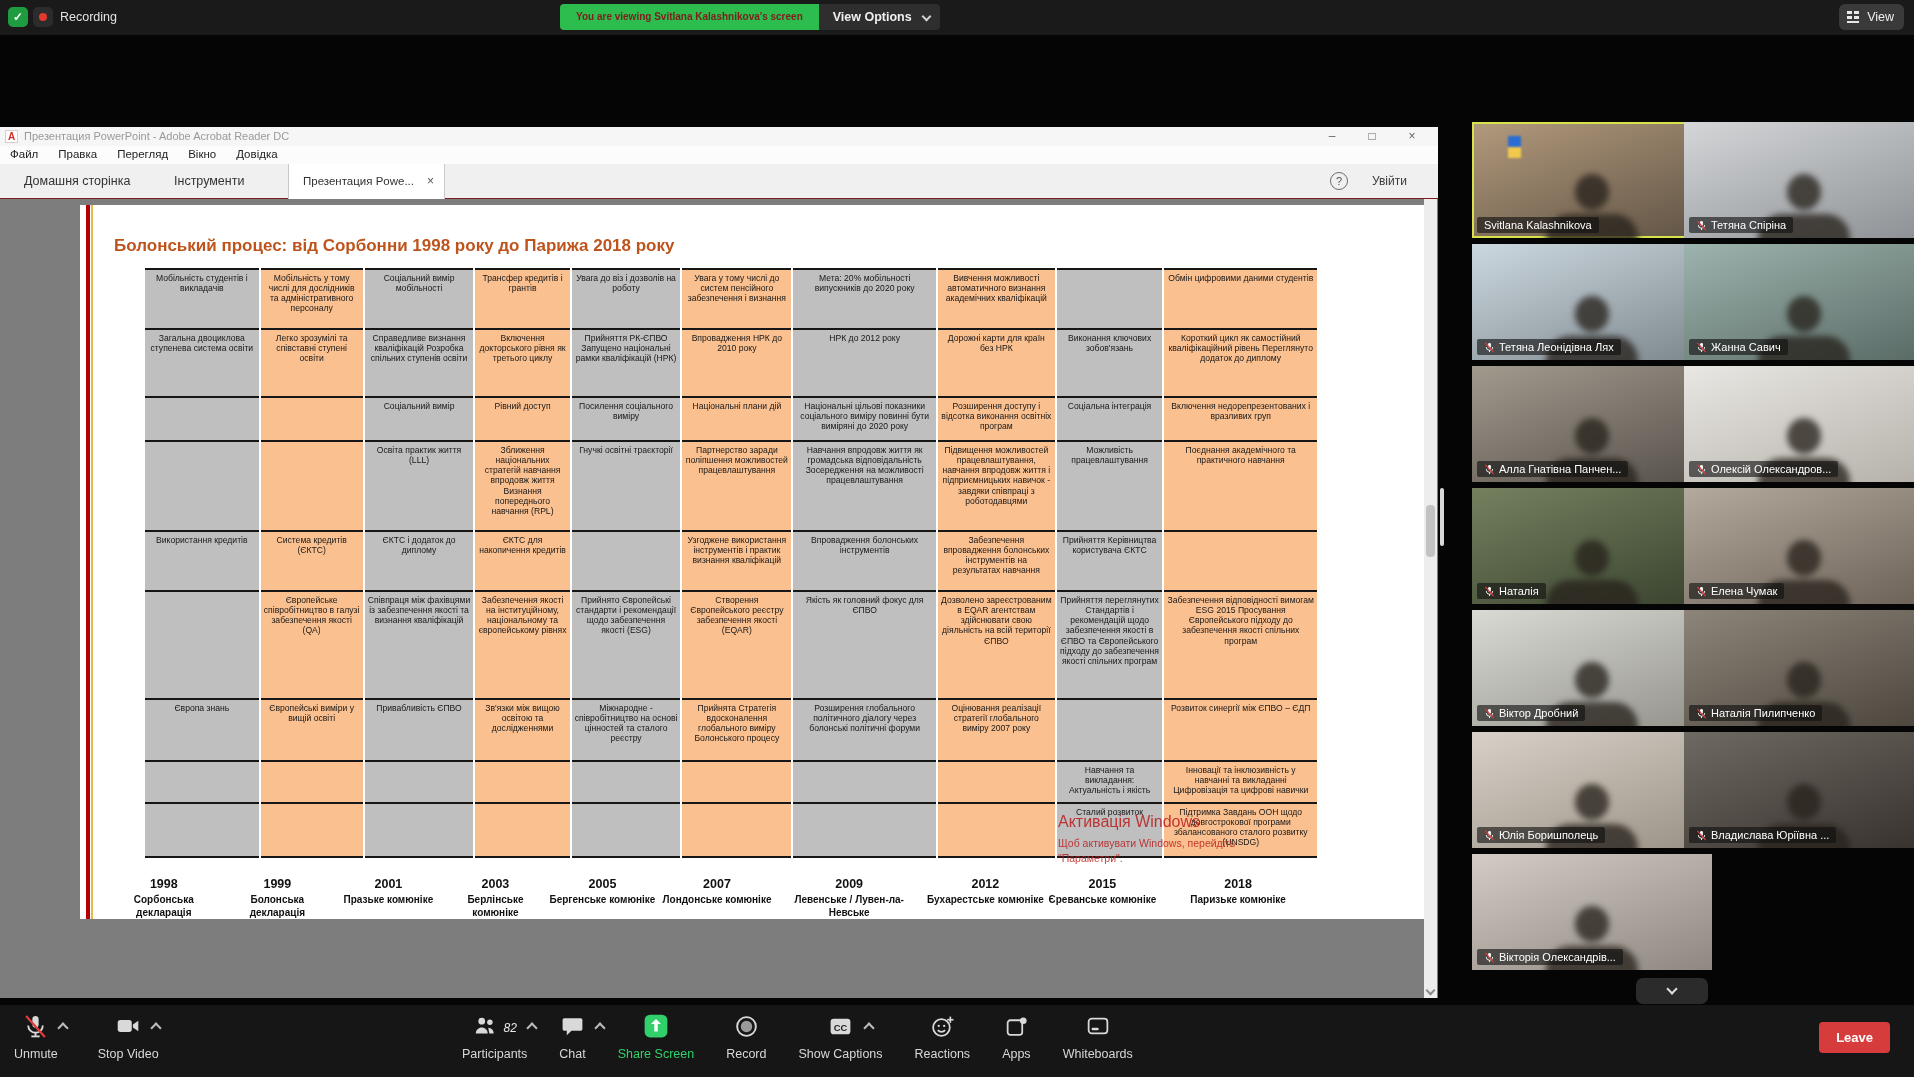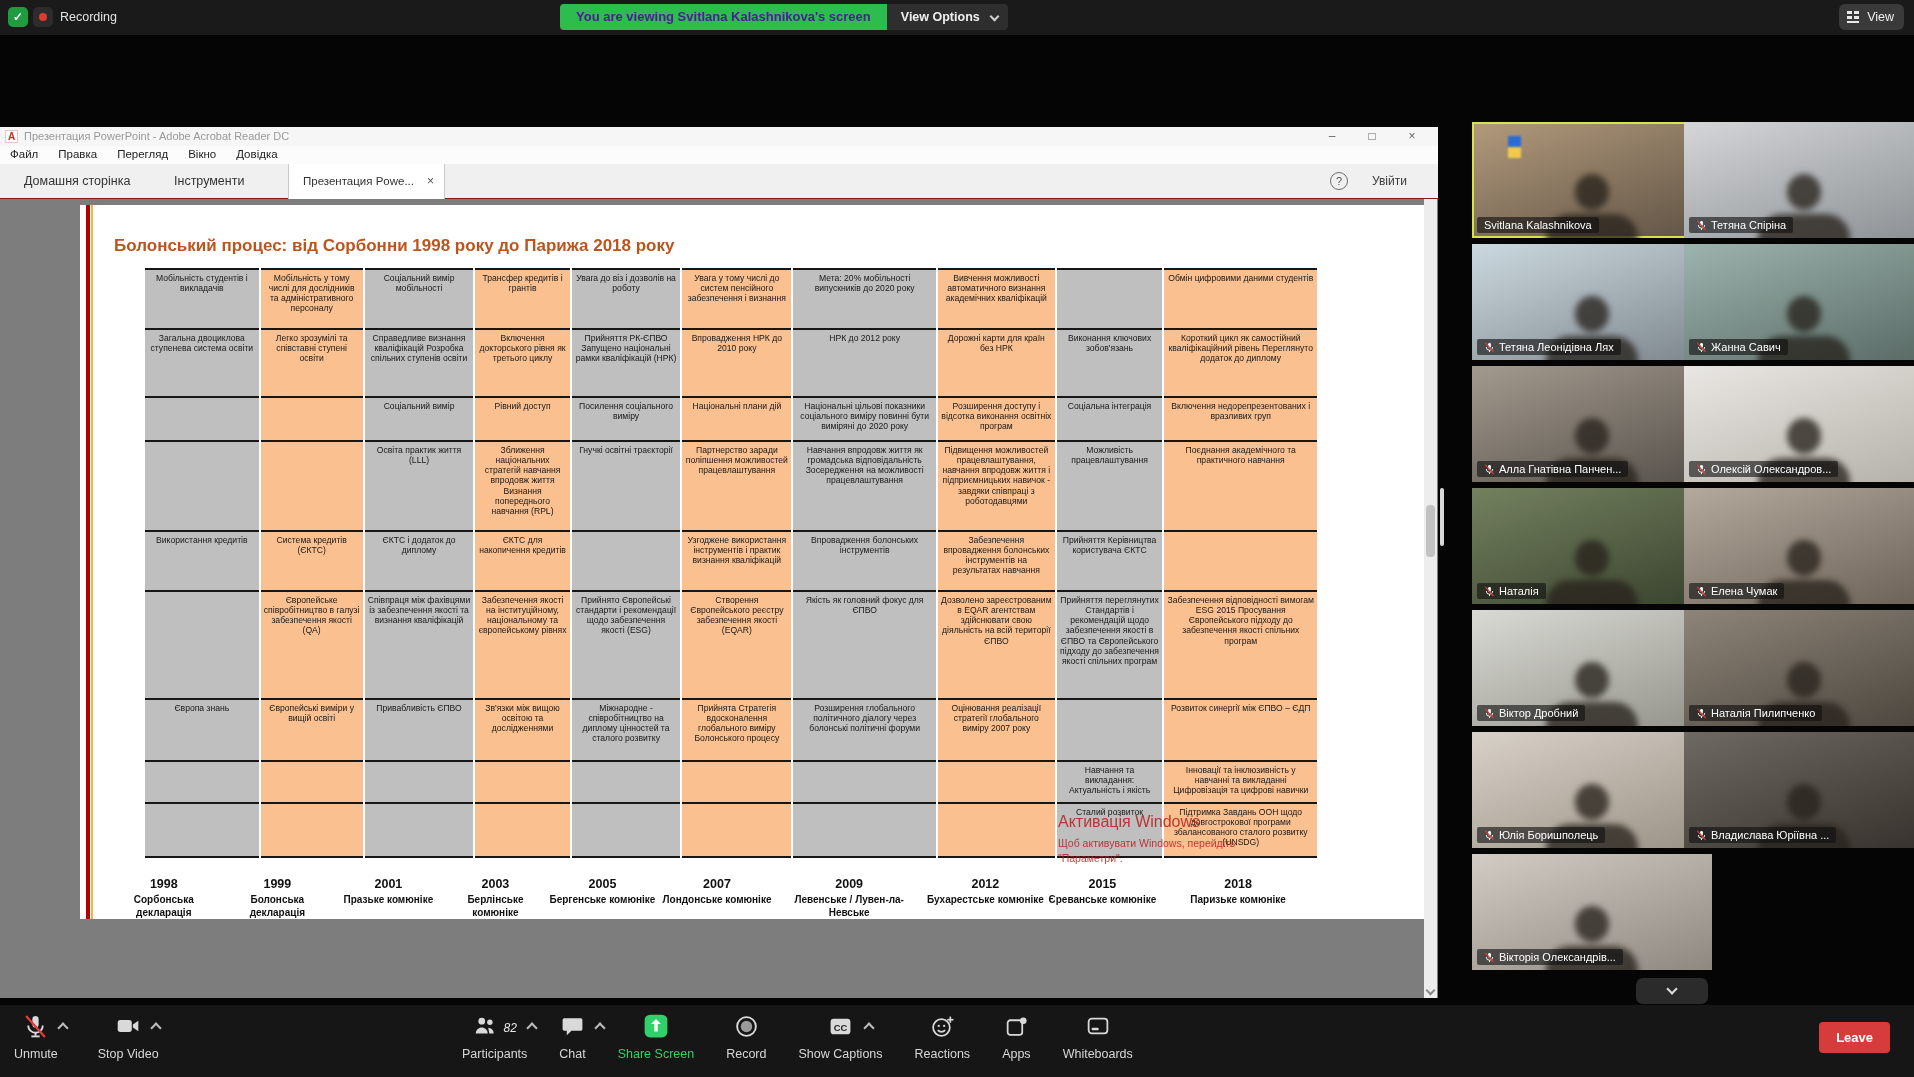--- a/index.html
+++ b/index.html
@@ -6,21 +6,21 @@
   html,body { width:1914px; height:1077px; background:#0b0b0b; font-family:"Liberation Sans", sans-serif; overflow:hidden; }
   .stage { position:relative; width:1914px; height:1077px; background:#050505; }
 
   
   .top-bar { position:absolute; left:0; top:0; width:1914px; height:35px; background:#1a1a1a; z-index:40; }
   .shield { position:absolute; left:8px; top:7px; width:20px; height:20px; border-radius:5px; background:#1f9c3f; color:#fff; font-size:12px; font-weight:bold; text-align:center; line-height:20px; }
   .rec-pill { position:absolute; left:33px; top:7px; width:20px; height:20px; border-radius:5px; background:#2c2c2c; }
   .rec-dot { position:absolute; left:6px; top:6px; width:8px; height:8px; border-radius:50%; background:#e03a2f; }
   .rec-label { position:absolute; left:60px; top:10px; color:#e2e2e2; font-size:12.5px; }
   .banner-wrap { position:absolute; left:560px; top:4px; height:26px; display:flex; }
-  .banner { background:var(--banner-green); color:#4c1d95; font-weight:bold; font-size:13px; line-height:26px; padding:0 16px; border-radius:4px 0 0 4px; }
+  .banner { background:var(--banner-green); color:#7f1d1d; font-weight:bold; font-size:10px; line-height:26px; padding:0 16px; border-radius:4px 0 0 4px; }
   .view-options { background:#2e2e2e; color:#f0f0f0; font-weight:bold; font-size:12.5px; line-height:26px; padding:0 28px 0 14px; border-radius:0 4px 4px 0; position:relative; cursor:pointer; }
   .chev-down { position:absolute; right:10px; top:9px; width:7px; height:7px; border-right:2px solid #cfcfcf; border-bottom:2px solid #cfcfcf; transform:rotate(45deg); }
   .view-btn { position:absolute; right:10px; top:4px; height:26px; background:#3a3a3a; border-radius:6px; color:#efefef; font-size:12.5px; line-height:26px; padding:0 10px 0 28px; cursor:pointer; }
   .grid-ico { position:absolute; left:8px; top:7px; width:12px; height:12px; }
   .grid-ico i { position:absolute; width:5px; height:3px; background:#e8e8e8; }
 
   
   .acrobat { position:absolute; left:0; top:127px; width:1438px; height:871px; background:#7d7d7d; z-index:10; }
   .a-titlebar { position:absolute; left:0; top:0; width:100%; height:19px; background:#f6f6f6; }
   .a-ico { position:absolute; left:5px; top:3px; width:13px; height:13px; background:#fff; border:1px solid #e0c9c7; color:#cf2e20; font-weight:bold; font-size:10px; text-align:center; line-height:12px; }
@@ -204,21 +204,21 @@
             <div class="cell gray">Прийнято Європейські стандарти і рекомендації щодо забезпечення якості (ESG)</div>
             <div class="cell orange">Створення Європейського реєстру забезпечення якості (EQAR)</div>
             <div class="cell gray">Якість як головний фокус для ЄПВО</div>
             <div class="cell orange">Дозволено зареєстрованим в EQAR агентствам здійснювати свою діяльність на всій території ЄПВО</div>
             <div class="cell gray">Прийняття переглянутих Стандартів і рекомендацій щодо забезпечення якості в ЄПВО та Європейського підходу до забезпечення якості спільних програм</div>
             <div class="cell orange">Забезпечення відповідності вимогам ESG 2015 Просування Європейського підходу до забезпечення якості спільних програм</div>
             <div class="cell gray">Європа знань</div>
             <div class="cell orange">Європейські виміри у вищій освіті</div>
             <div class="cell gray">Привабливість ЄПВО</div>
             <div class="cell orange">Зв'язки між вищою освітою та дослідженнями</div>
-            <div class="cell gray">Міжнародне - співробітництво на диплому цінностей та сталого розвитку</div>
+            <div class="cell gray">Міжнародне - співробітництво на основі цінностей та сталого реєстру</div>
             <div class="cell orange">Прийнята Стратегія вдосконалення глобального виміру Болонського процесу</div>
             <div class="cell gray">Розширення глобального політичного діалогу через болонські політичні форуми</div>
             <div class="cell orange">Оцінювання реалізації стратегії глобального виміру 2007 року</div>
             <div class="cell gray"></div>
             <div class="cell orange">Розвиток синергії між ЄПВО – ЄДП</div>
             <div class="cell gray"></div>
             <div class="cell orange"></div>
             <div class="cell gray"></div>
             <div class="cell orange"></div>
             <div class="cell gray"></div>

